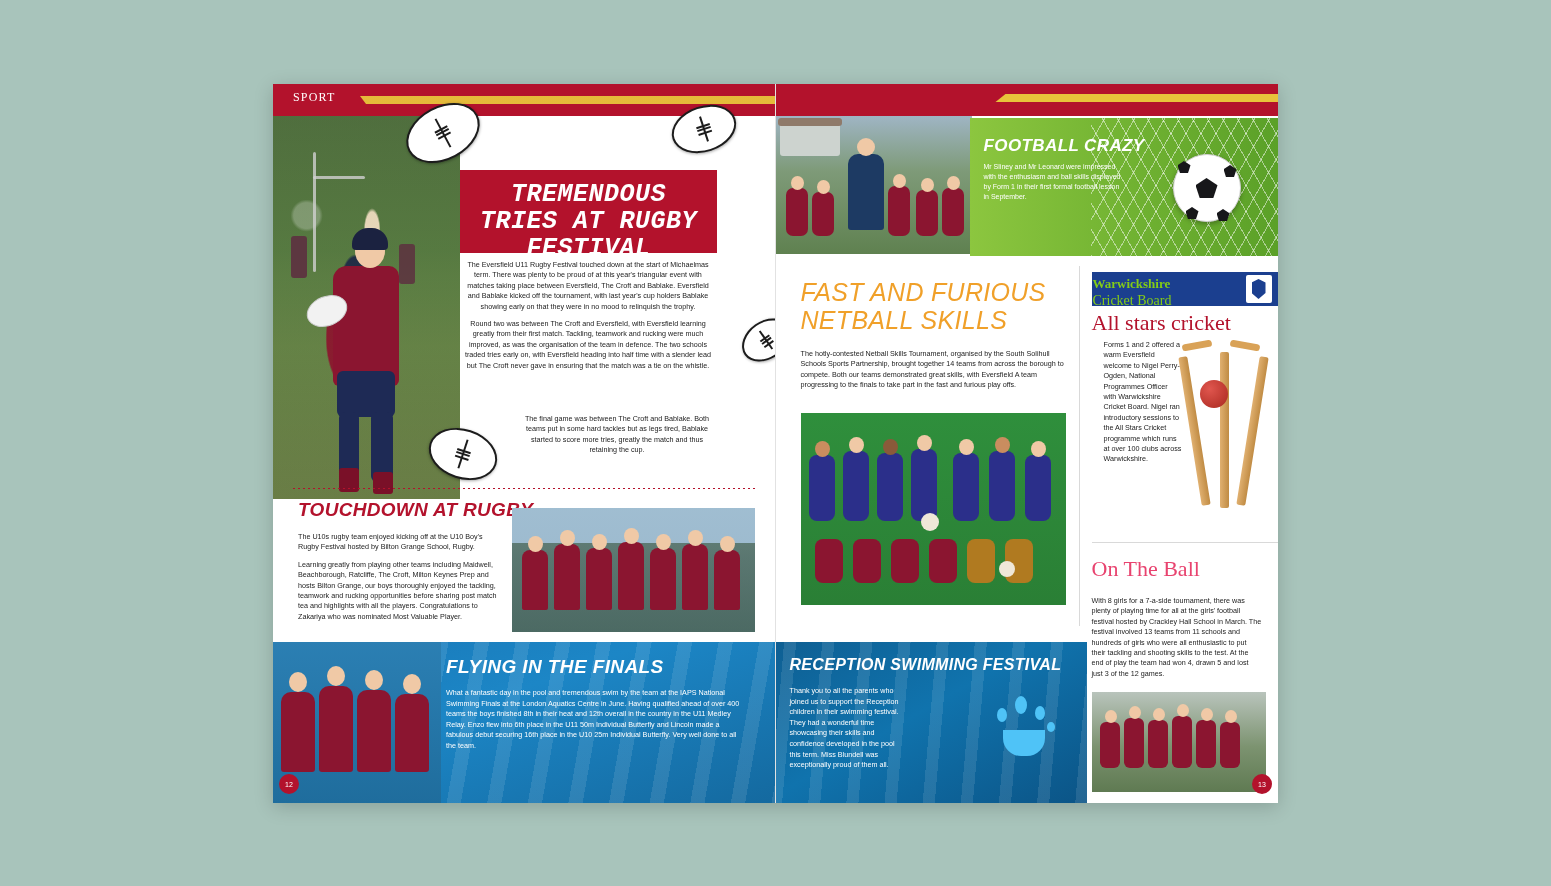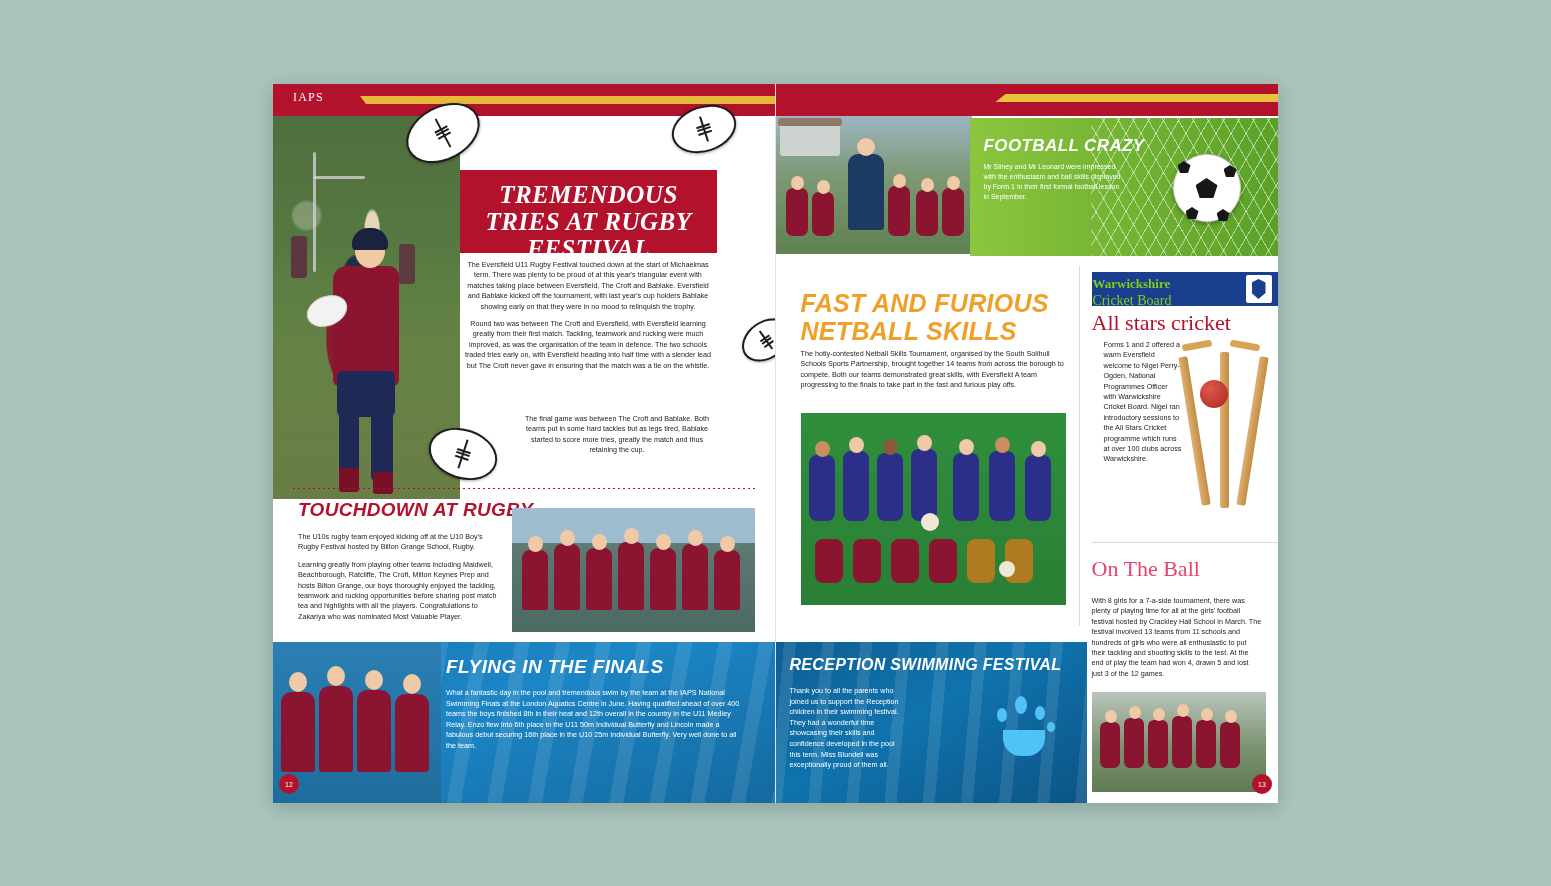--- a/index.html
+++ b/index.html
@@ -60,21 +60,21 @@
   .body-txt p{margin:0 0 7px 0;}
   .center{text-align:center;}
 
   
   .tries-box{
     position:absolute;left:187px;top:86px;width:257px;height:83px;
     background:#b3122c;
   }
   .tries-box h1{
     margin:0;padding:11px 10px 0 10px;color:#fff;
-    font-family:Liberation Serif, serif;
+    font-family:Liberation Mono, monospace;
     font-weight:bold;font-style:italic;
     font-size:25px;line-height:27px;letter-spacing:.5px;
     text-align:center;text-transform:uppercase;
   }
 
   
   .rugby{
     position:absolute;
     background:#fff;border:2px solid #1c1c1c;border-radius:50%/50%;
     box-shadow:0 1px 3px rgba(0,0,0,.35);
@@ -152,22 +152,22 @@
     content:"";position:absolute;left:50%;top:50%;width:22px;height:20px;
     transform:translate(-50%,-50%);
     background:#17171a;
     clip-path:polygon(50% 0,100% 36%,81% 100%,19% 100%,0 36%);
   }
   .soccer .pent{position:absolute;width:13px;height:12px;background:#17171a;
     clip-path:polygon(50% 0,100% 36%,81% 100%,19% 100%,0 36%);}
 
   .h-netball{
     position:absolute;left:25px;top:194px;width:290px;
-    color:#f0a029;font-weight:bold;font-style:italic;
-    font-size:25px;line-height:28px;letter-spacing:.3px;text-transform:uppercase;margin-top:11px;
+    color:#f0a029;font-weight:normal;font-style:italic;
+    font-size:25px;line-height:28px;letter-spacing:.3px;text-transform:uppercase;
   }
 
   .warwick{
     position:absolute;left:316px;top:188px;width:186px;height:34px;
     background:#1b3f8f;
   }
   .warwick .wt{position:absolute;left:1px;top:4px;color:#84cc16;}
   .warwick .wt .l1{font-size:13px;font-weight:bold;font-family:"Liberation Serif",serif;}
   .warwick .wt .l2{font-size:14px;margin-top:1px;font-family:"Liberation Serif",serif;}
   .warwick .crest{
@@ -219,21 +219,21 @@
 </style>
 </head>
 <body>
 
 <div class="spread">
 
   <div class="page left">
 
     <div class="banner">
       <div class="banner-swoosh"></div>
-      <div class="banner-label">IAPS</div>
+      <div class="banner-label">SPORT</div>
     </div>
 
     <div class="photo" style="left:0;top:32px;width:187px;height:383px;
                 background:linear-gradient(180deg,#4c6b3b 0%,#557a3f 35%,#6d8c4a 60%,#7c9352 100%);">
       <div class="ph-inner" style="background:
              radial-gradient(ellipse at 42% 58%,rgba(140,20,45,.92) 0 16%,rgba(140,20,45,0) 17%),
              radial-gradient(ellipse at 44% 44%,rgba(28,38,70,.9) 0 9%,rgba(28,38,70,0) 10%),
              radial-gradient(ellipse at 53% 30%,rgba(255,230,205,.85) 0 5%,rgba(255,230,205,0) 6%),
              radial-gradient(circle at 18% 26%,rgba(255,255,255,.25) 0 4%,transparent 5%),
              linear-gradient(180deg,rgba(90,120,70,.25) 0 42%,rgba(0,0,0,.15) 100%);">

